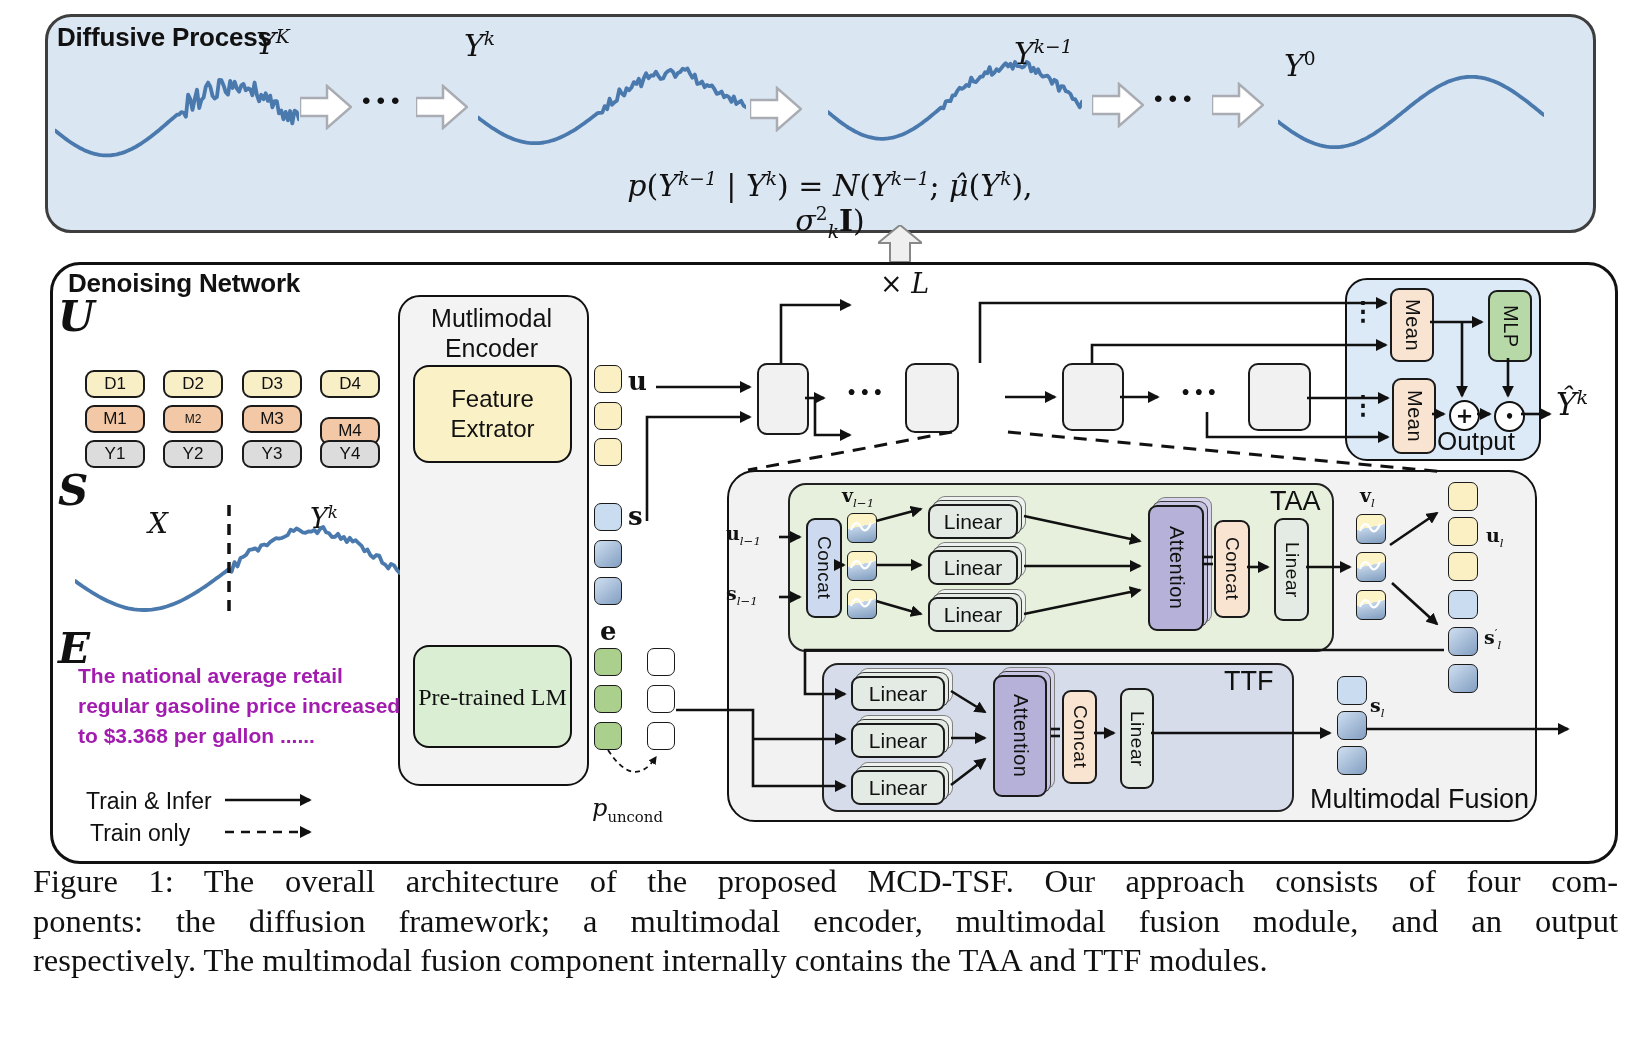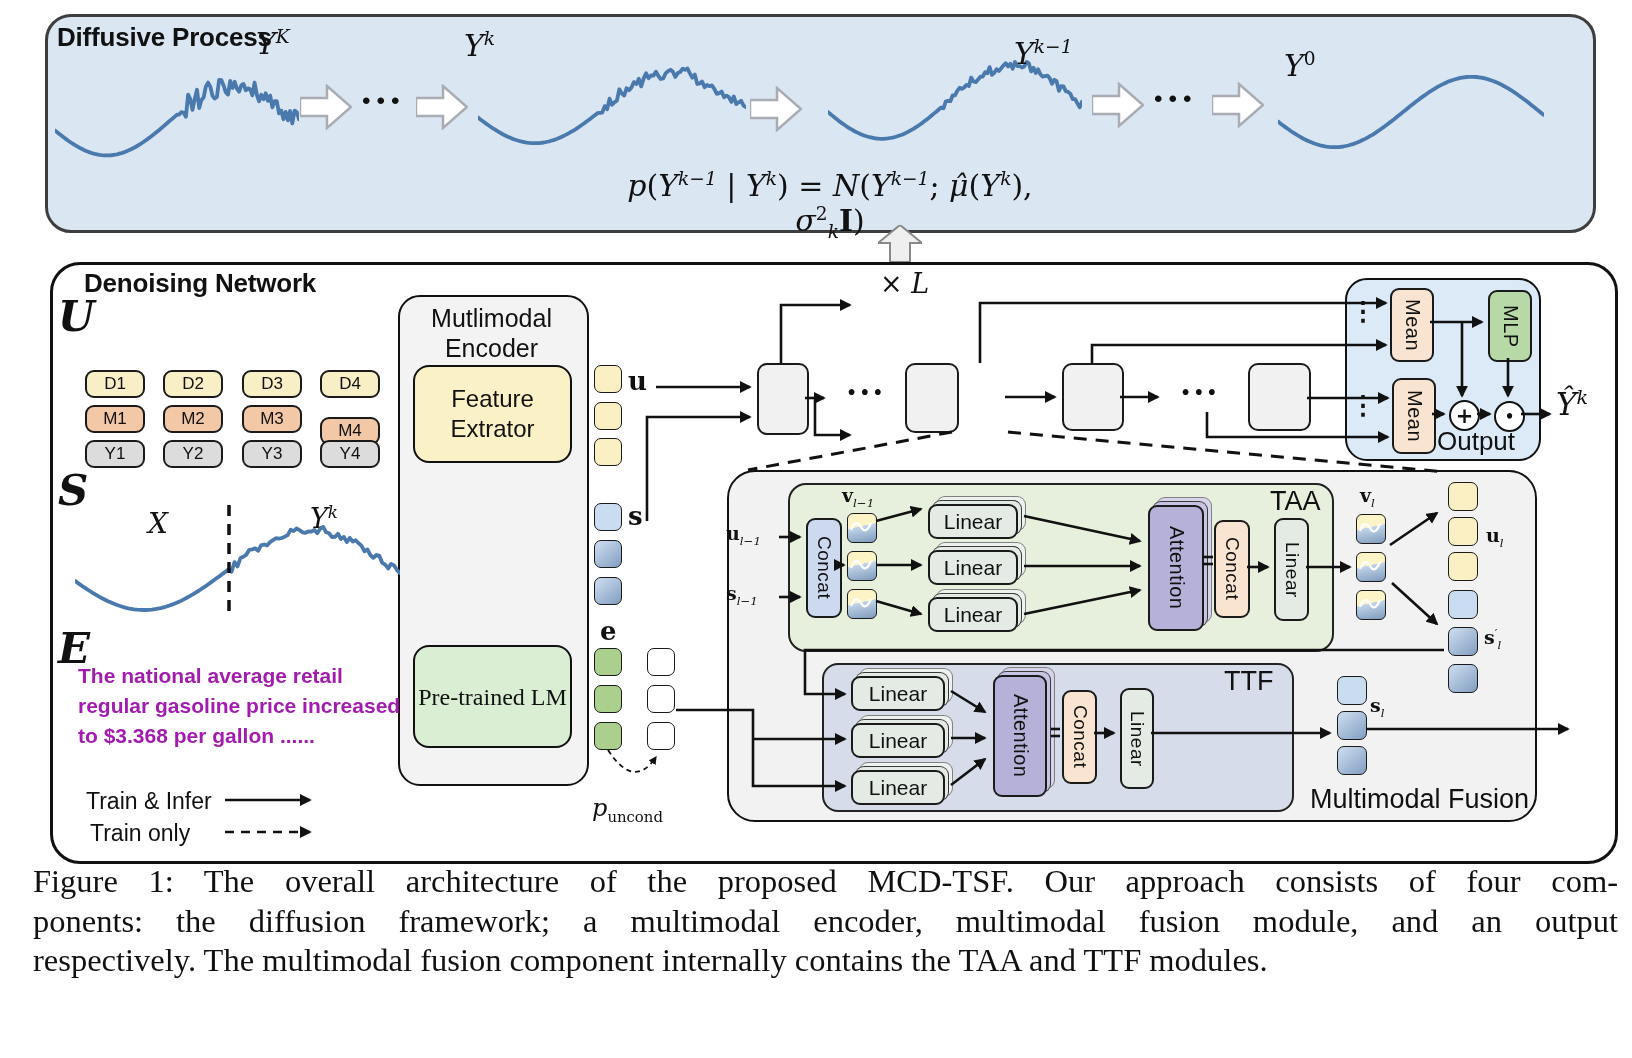--- a/index.html
+++ b/index.html
@@ -171,29 +171,29 @@
 
   <div class="abs dots" style="left:360px;top:82px;">···</div>
   <div class="abs dots" style="left:1152px;top:80px;">···</div>
 
   <div class="abs" style="left:590px;top:168px;width:480px;text-align:center;font-size:30px;"><span class="m mi">p</span><span class="m ">(</span><span class="m mi">Y</span><span class="m mi sup">k−1</span><span class="m "> | </span><span class="m mi">Y</span><span class="m mi sup">k</span><span class="m ">) = </span><span class="m mi">N</span><span class="m ">(</span><span class="m mi">Y</span><span class="m mi sup">k−1</span><span class="m ">; </span><span class="m mi">μ̂</span><span class="m ">(</span><span class="m mi">Y</span><span class="m mi sup">k</span><span class="m ">), </span><span class="m mi">σ</span><span class="m sup">2</span><span class="m mi sub">k</span><span class="m mb">I</span><span class="m ">)</span></div>
 
   <svg class="abs" style="left:878px;top:225px;" width="44" height="37">
       <polygon points="22,0 44,18 32,18 32,37 12,37 12,18 0,18" fill="#efefef" stroke="#888" stroke-width="2"></polygon>
     </svg>
 
-  <div class="abs ptitle" style="left:84px;top:268px;">Denoising Network</div>
+  <div class="abs ptitle" style="left:68px;top:268px;">Denoising Network</div>
   <div class="abs setl" style="left:58px;top:296px;">U</div>
 
   <div class="abs box" style="left:85px;top:370px;width:56px;height:24px;background:#f8efc7;font-size:17px;">D1</div>
   <div class="abs box" style="left:163px;top:370px;width:56px;height:24px;background:#f8efc7;font-size:17px;">D2</div>
   <div class="abs box" style="left:242px;top:370px;width:56px;height:24px;background:#f8efc7;font-size:17px;">D3</div>
   <div class="abs box" style="left:320px;top:370px;width:56px;height:24px;background:#f8efc7;font-size:17px;">D4</div>
   <div class="abs box" style="left:85px;top:405px;width:56px;height:24px;background:#f2c8a6;font-size:17px;">M1</div>
-  <div class="abs box" style="left:163px;top:405px;width:56px;height:24px;background:#f2c8a6;font-size:17px;">M2</div>
+  <div class="abs box" style="left:163px;top:405px;width:56px;height:24px;background:#f2c8a6;font-size:12px;">M2</div>
   <div class="abs box" style="left:242px;top:405px;width:56px;height:24px;background:#f2c8a6;font-size:17px;">M3</div>
   <div class="abs box" style="left:320px;top:405px;width:56px;height:24px;background:#f2c8a6;font-size:17px;margin-top:12px;">M4</div>
   <div class="abs box" style="left:85px;top:440px;width:56px;height:24px;background:#dcdcdc;font-size:17px;">Y1</div>
   <div class="abs box" style="left:163px;top:440px;width:56px;height:24px;background:#dcdcdc;font-size:17px;">Y2</div>
   <div class="abs box" style="left:242px;top:440px;width:56px;height:24px;background:#dcdcdc;font-size:17px;">Y3</div>
   <div class="abs box" style="left:320px;top:440px;width:56px;height:24px;background:#dcdcdc;font-size:17px;">Y4</div>
 
   <div class="abs setl" style="left:58px;top:470px;">S</div>
   <div class="abs stg" style="left:148px;top:510px;font-size:28px;"><span class="m mi">X</span></div>
   <div class="abs stg" style="left:310px;top:504px;font-size:27px;"><span class="m mi">Y</span><span class="m mi sup">k</span></div>

